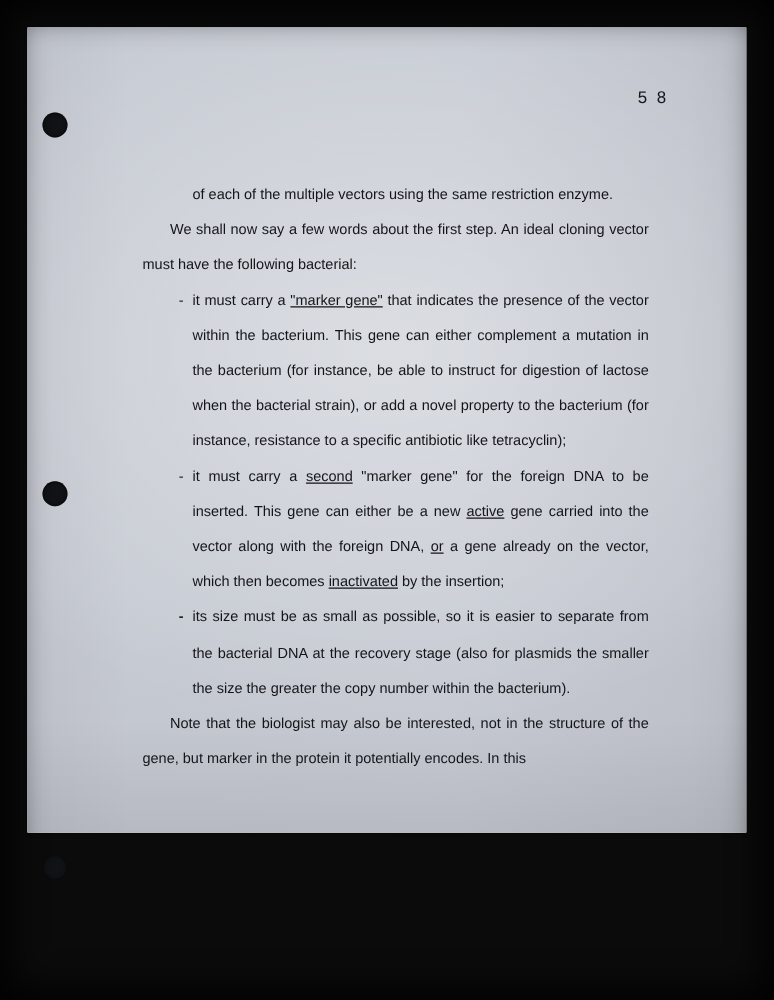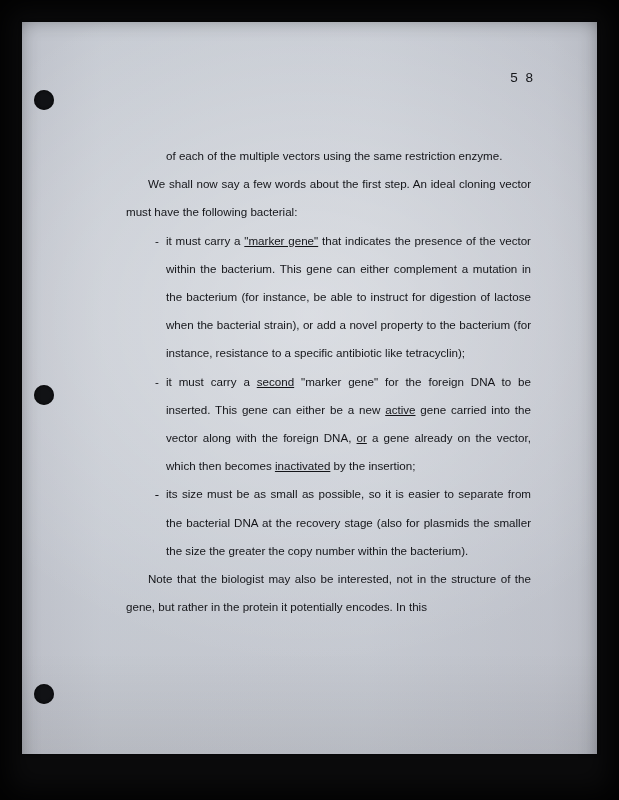--- a/index.html
+++ b/index.html
@@ -20,21 +20,21 @@
     height: 800px;
     background: #0b0b0c;
   }
 
   
   .page-sheet {
     position: absolute;
     left: 22px;
     top: 22px;
     width: 575px;
-    height: 732px;
+    height: 644px;
     background: #e8e9ec;
     background-image:
       linear-gradient(to right, #e3e4e8 0%, #eceef1 14%, #edeff2 60%, #e5e6ea 92%, #dcdde1 100%),
       linear-gradient(to bottom, #eceef1 0%, #eceef1 70%, #e6e7ea 100%);
     background-blend-mode: multiply;
     box-shadow: 0 0 3px rgba(0,0,0,0.55);
   }
 
   
   .page-shade {
@@ -64,21 +64,21 @@
     right: 62px;
     top: 48px;
     font-size: 13.5px;
     letter-spacing: 2px;
     color: #15161a;
     font-family: "Liberation Sans", sans-serif;
   }
 
   .text-body {
     position: absolute;
-    left: 104px;
+    left: 92px;
     top: 120px;
     width: 405px;
     color: #141519;
     font-size: 11.6px;
     line-height: 28.2px;
     font-family: "Liberation Sans", sans-serif;
   }
 
   .para {
     margin: 0 0 0 0;
@@ -152,21 +152,21 @@
         <li class="bullet-item">
           <span class="bullet-dash">-</span>
         </li>
 
         <li class="bullet-item">
           <span class="bullet-dash">-</span><span>its size must be as small as possible, so it is easier to separate from the bacterial DNA at the recovery stage (also for plasmids the smaller the size the greater the copy number within the bacterium).</span>
         </li>
 
       </ul>
 
-      <p class="para indent last">Note that the biologist may also be interested, not in the structure of the gene, but rather in the protein it potentially encodes. In this</p>
+      <p class="para indent last">Note that the biologist may also be interested, not in the structure of the gene, but marker in the protein it potentially encodes. In this</p>
 
     </div>
   </div>
 
   <div class="hole h1"></div>
   <div class="hole h2"></div>
   <div class="hole h3"></div>
 
   <div class="film-edge"></div>
 </div>

